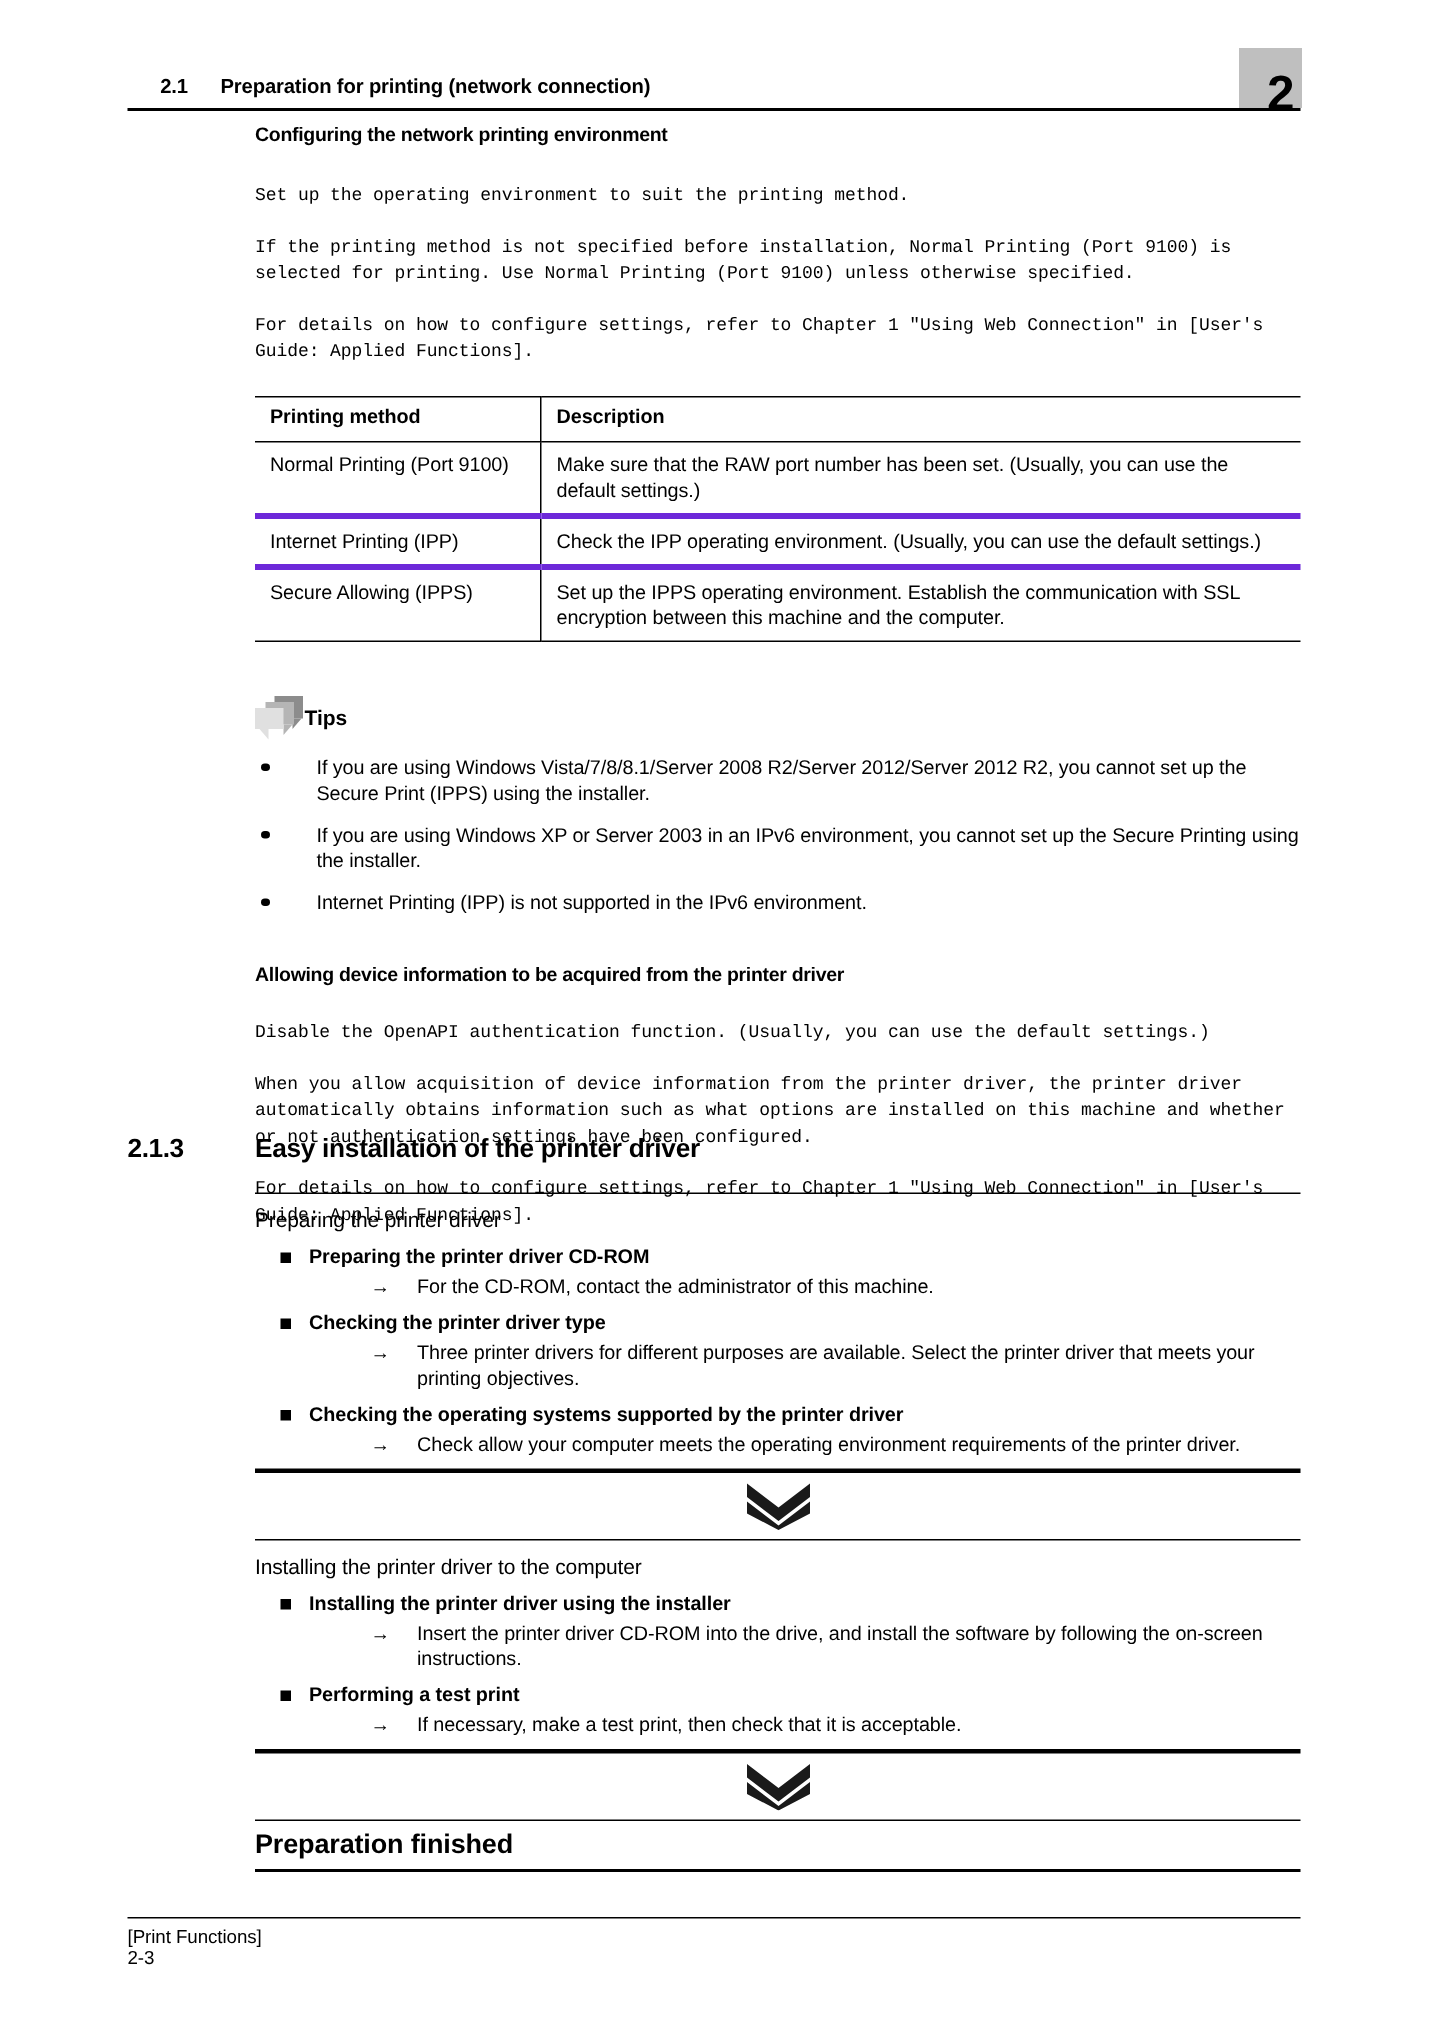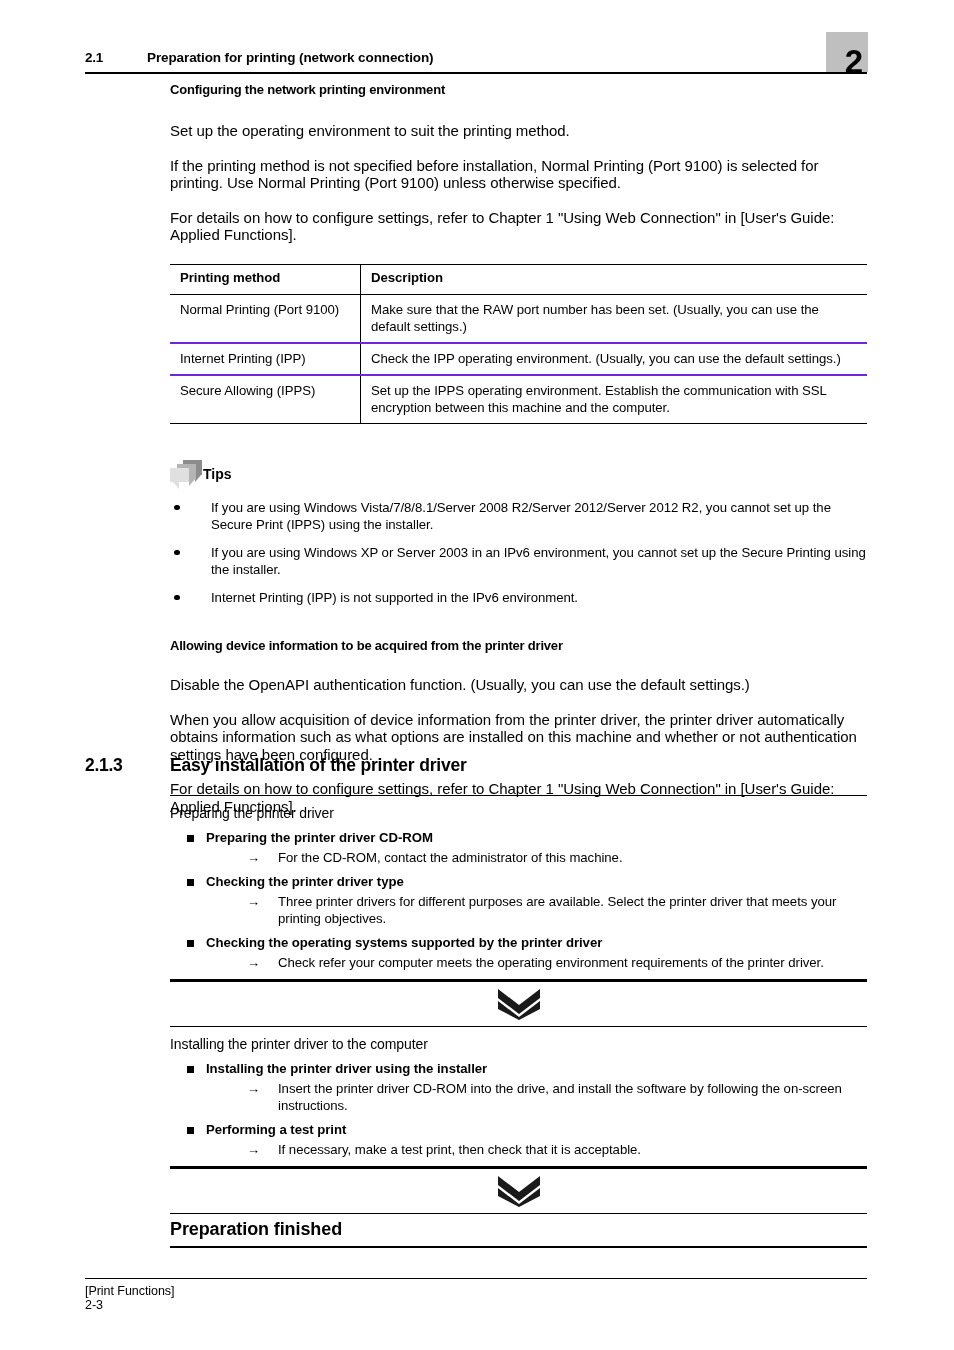--- a/index.html
+++ b/index.html
@@ -35,20 +35,21 @@
     display: flex;
     align-items: flex-end;
     height: 34px;
   }
   .hdr-num {
     font-size: 13.5px;
     font-weight: bold;
     letter-spacing: -0.2px;
     width: 62px;
     line-height: 16px;
+    text-align: center;
   }
   .hdr-title {
     font-size: 13.5px;
     font-weight: bold;
     letter-spacing: -0.1px;
     line-height: 16px;
     flex: 1;
   }
   .chapter-box {
     position: absolute;
@@ -90,24 +91,25 @@
     font-weight: bold;
     margin: 0 0 22px 0;
     letter-spacing: -0.2px;
     line-height: 20px;
   }
   h2.sec-head.second {
     margin-top: 30px;
     margin-bottom: 20px;
   }
   p.body {
-    font-size: 15px;
+    font-size: 12px;
     line-height: 17.5px;
     margin: 0 0 17px 0;
     letter-spacing: -0.05px;
+    font-family: Liberation Mono, monospace;
   }
   p.body.tight { margin-bottom: 16px; }
 
   
   table.tbl {
     width: 697px;
     border-collapse: collapse;
     margin-top: 20px;
     margin-bottom: 0;
   }
@@ -122,21 +124,21 @@
   table.tbl th {
     font-weight: bold;
     border-bottom: 1.4px solid #000;
     padding-top: 4px;
     padding-bottom: 8px;
   }
   table.tbl tr.top-edge th {
     border-top: 1.4px solid #000;
   }
   table.tbl td {
-    border-bottom: 2px solid #6d28d9;
+    border-bottom: 4px solid #6d28d9;
   }
   table.tbl tr.last td {
     border-bottom: 1.4px solid #000;
   }
   table.tbl .col1 { width: 172px; border-right: 1px solid #000; }
   table.tbl .col2 { width: auto; }
   table.tbl th.col1 { border-right: 1px solid #000000; }
 
   
   .tips-block { margin-top: 36px; }
@@ -445,21 +447,21 @@
           <span>Checking the printer driver type</span>
           <div class="arrow-item">
             <span class="arw">→</span>
             <span>Three printer drivers for different purposes are available. Select the printer driver that meets your printing objectives.</span>
           </div>
         </li>
         <li class="sq">
           <span>Checking the operating systems supported by the printer driver</span>
           <div class="arrow-item">
             <span class="arw">→</span>
-            <span>Check refer your computer meets the operating environment requirements of the printer driver.</span>
+            <span>Check allow your computer meets the operating environment requirements of the printer driver.</span>
           </div>
         </li>
       </ul>
       <div class="flow-rule-bottom"></div>
     </div>
 
     <div class="chev-sep">
       <svg width="46" height="32" viewBox="0 0 46 32" aria-hidden="true">
         <polygon points="2,1 23,17 44,1 44,10 23,26 2,10" fill="#1a1a1a"></polygon>
         <polygon points="2,13 23,29 44,13 44,21 23,32 2,21" fill="#1a1a1a"></polygon>

